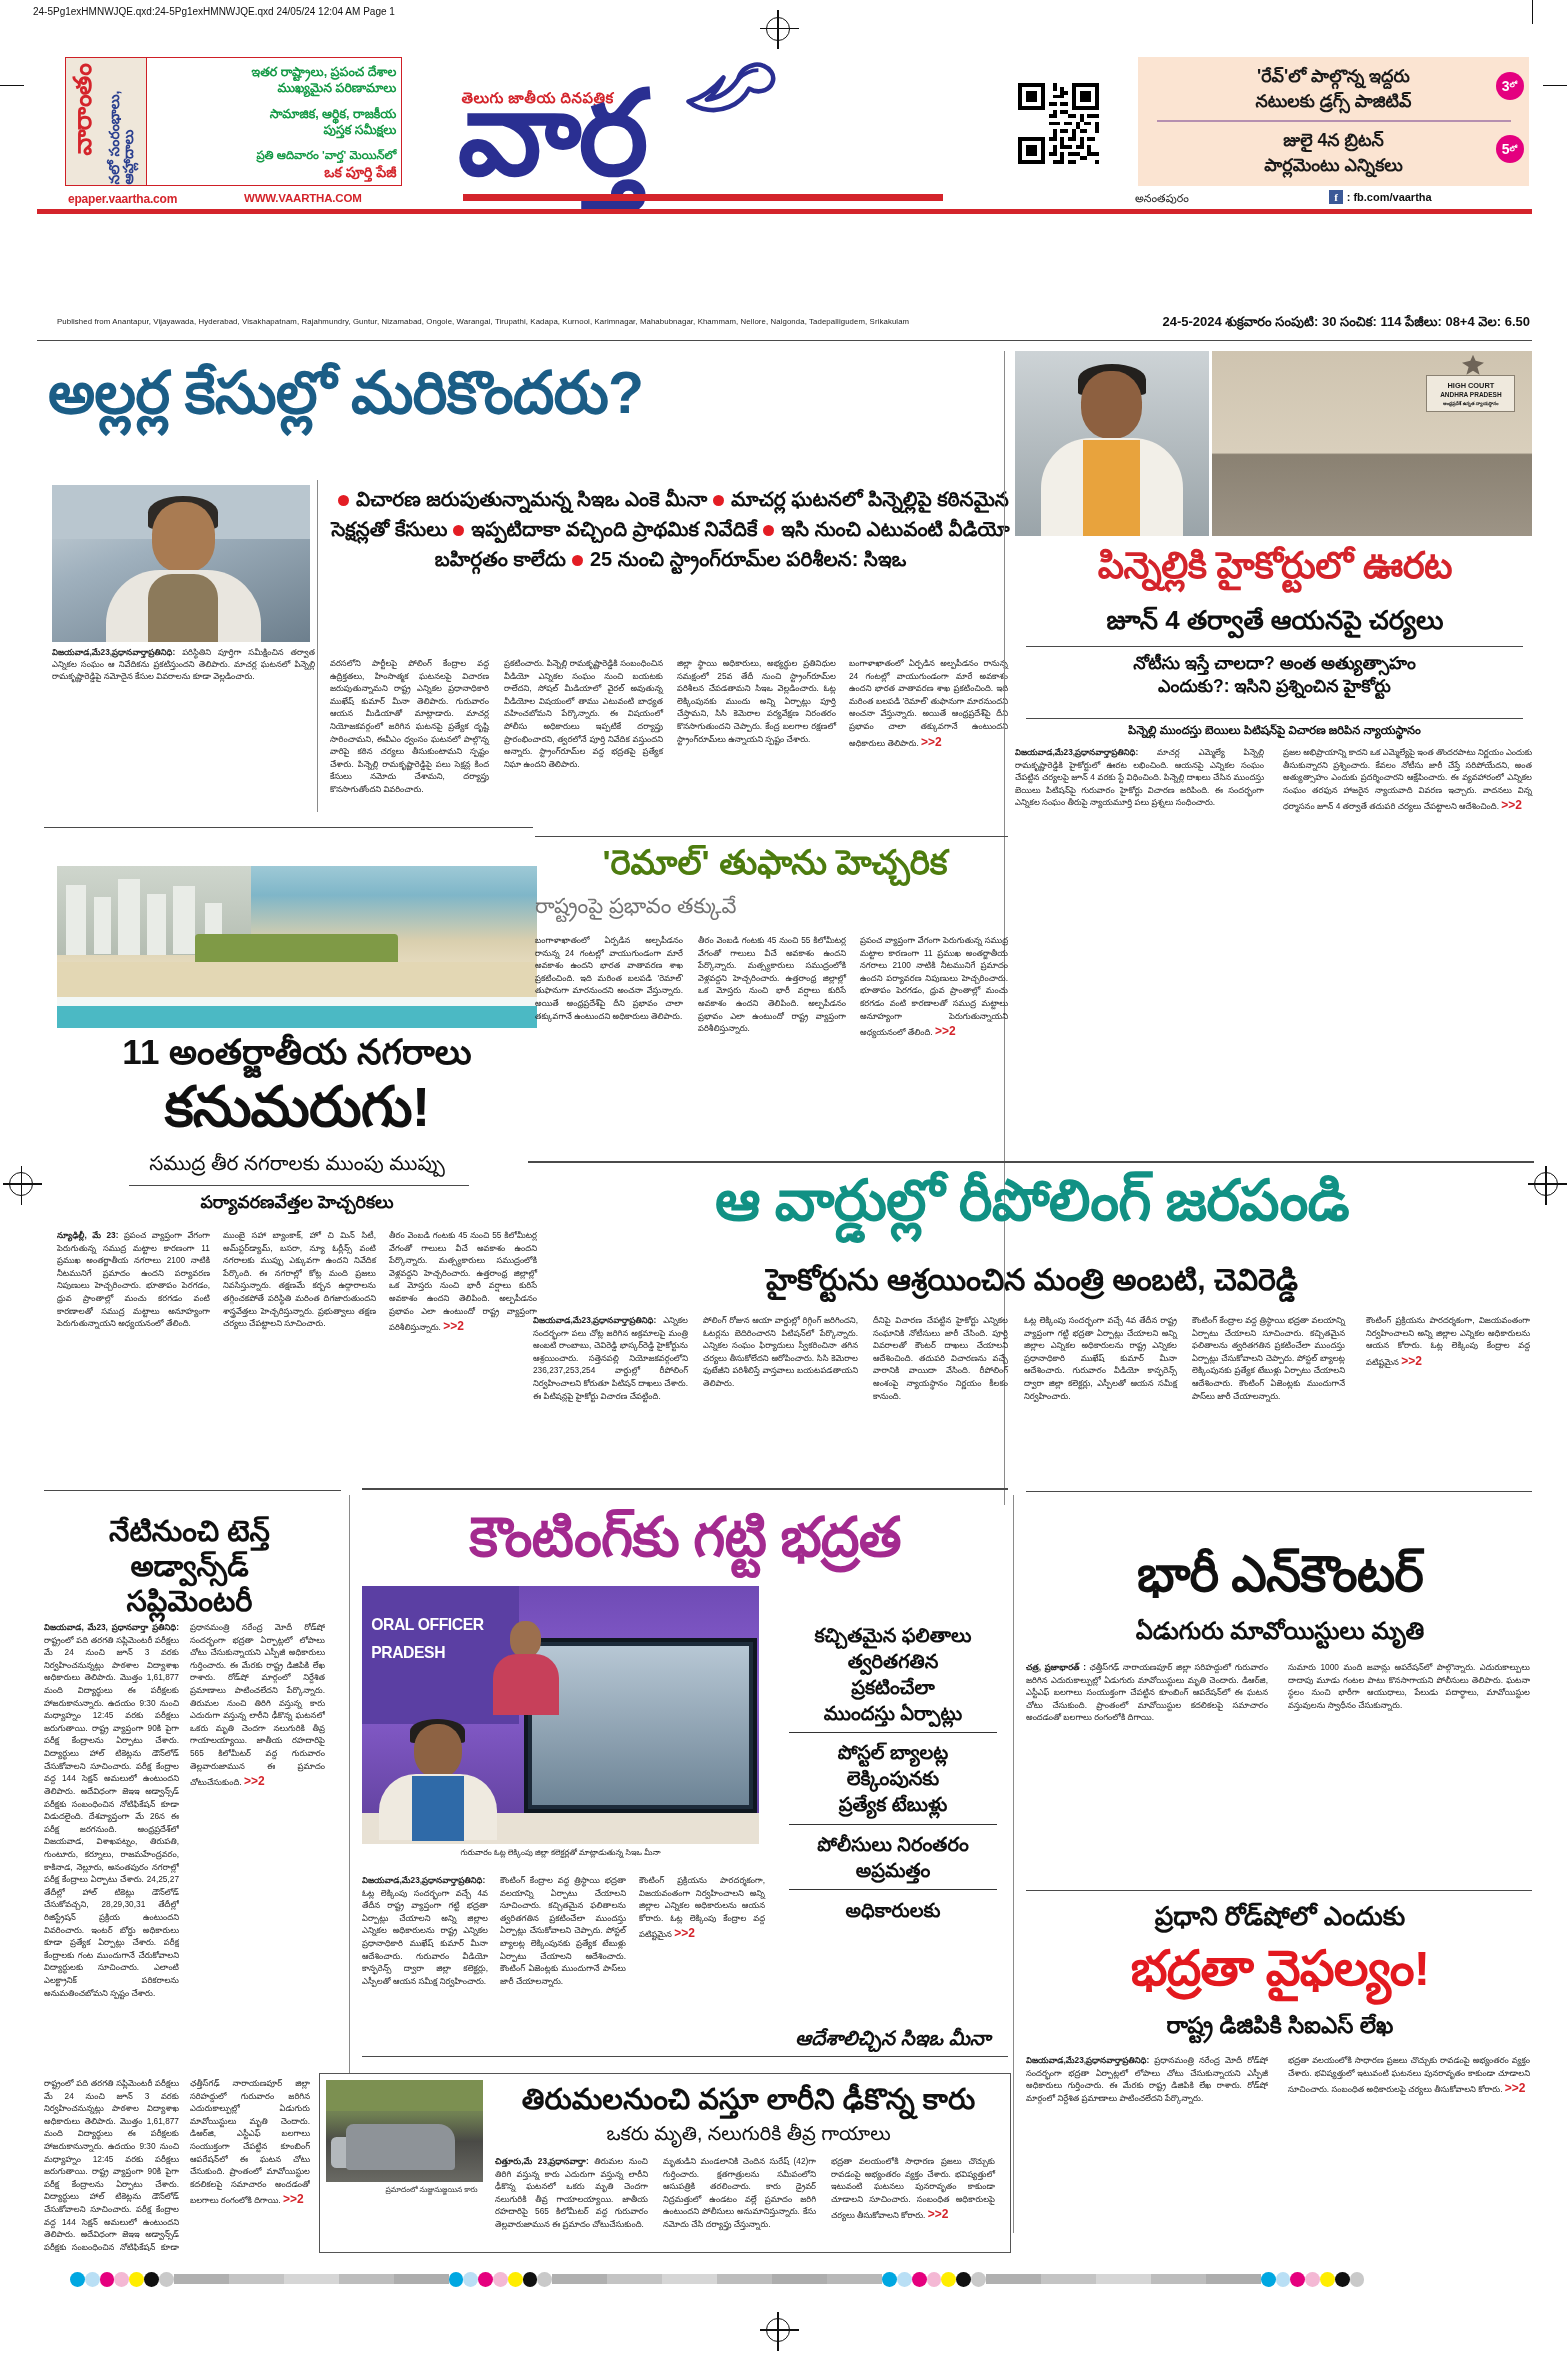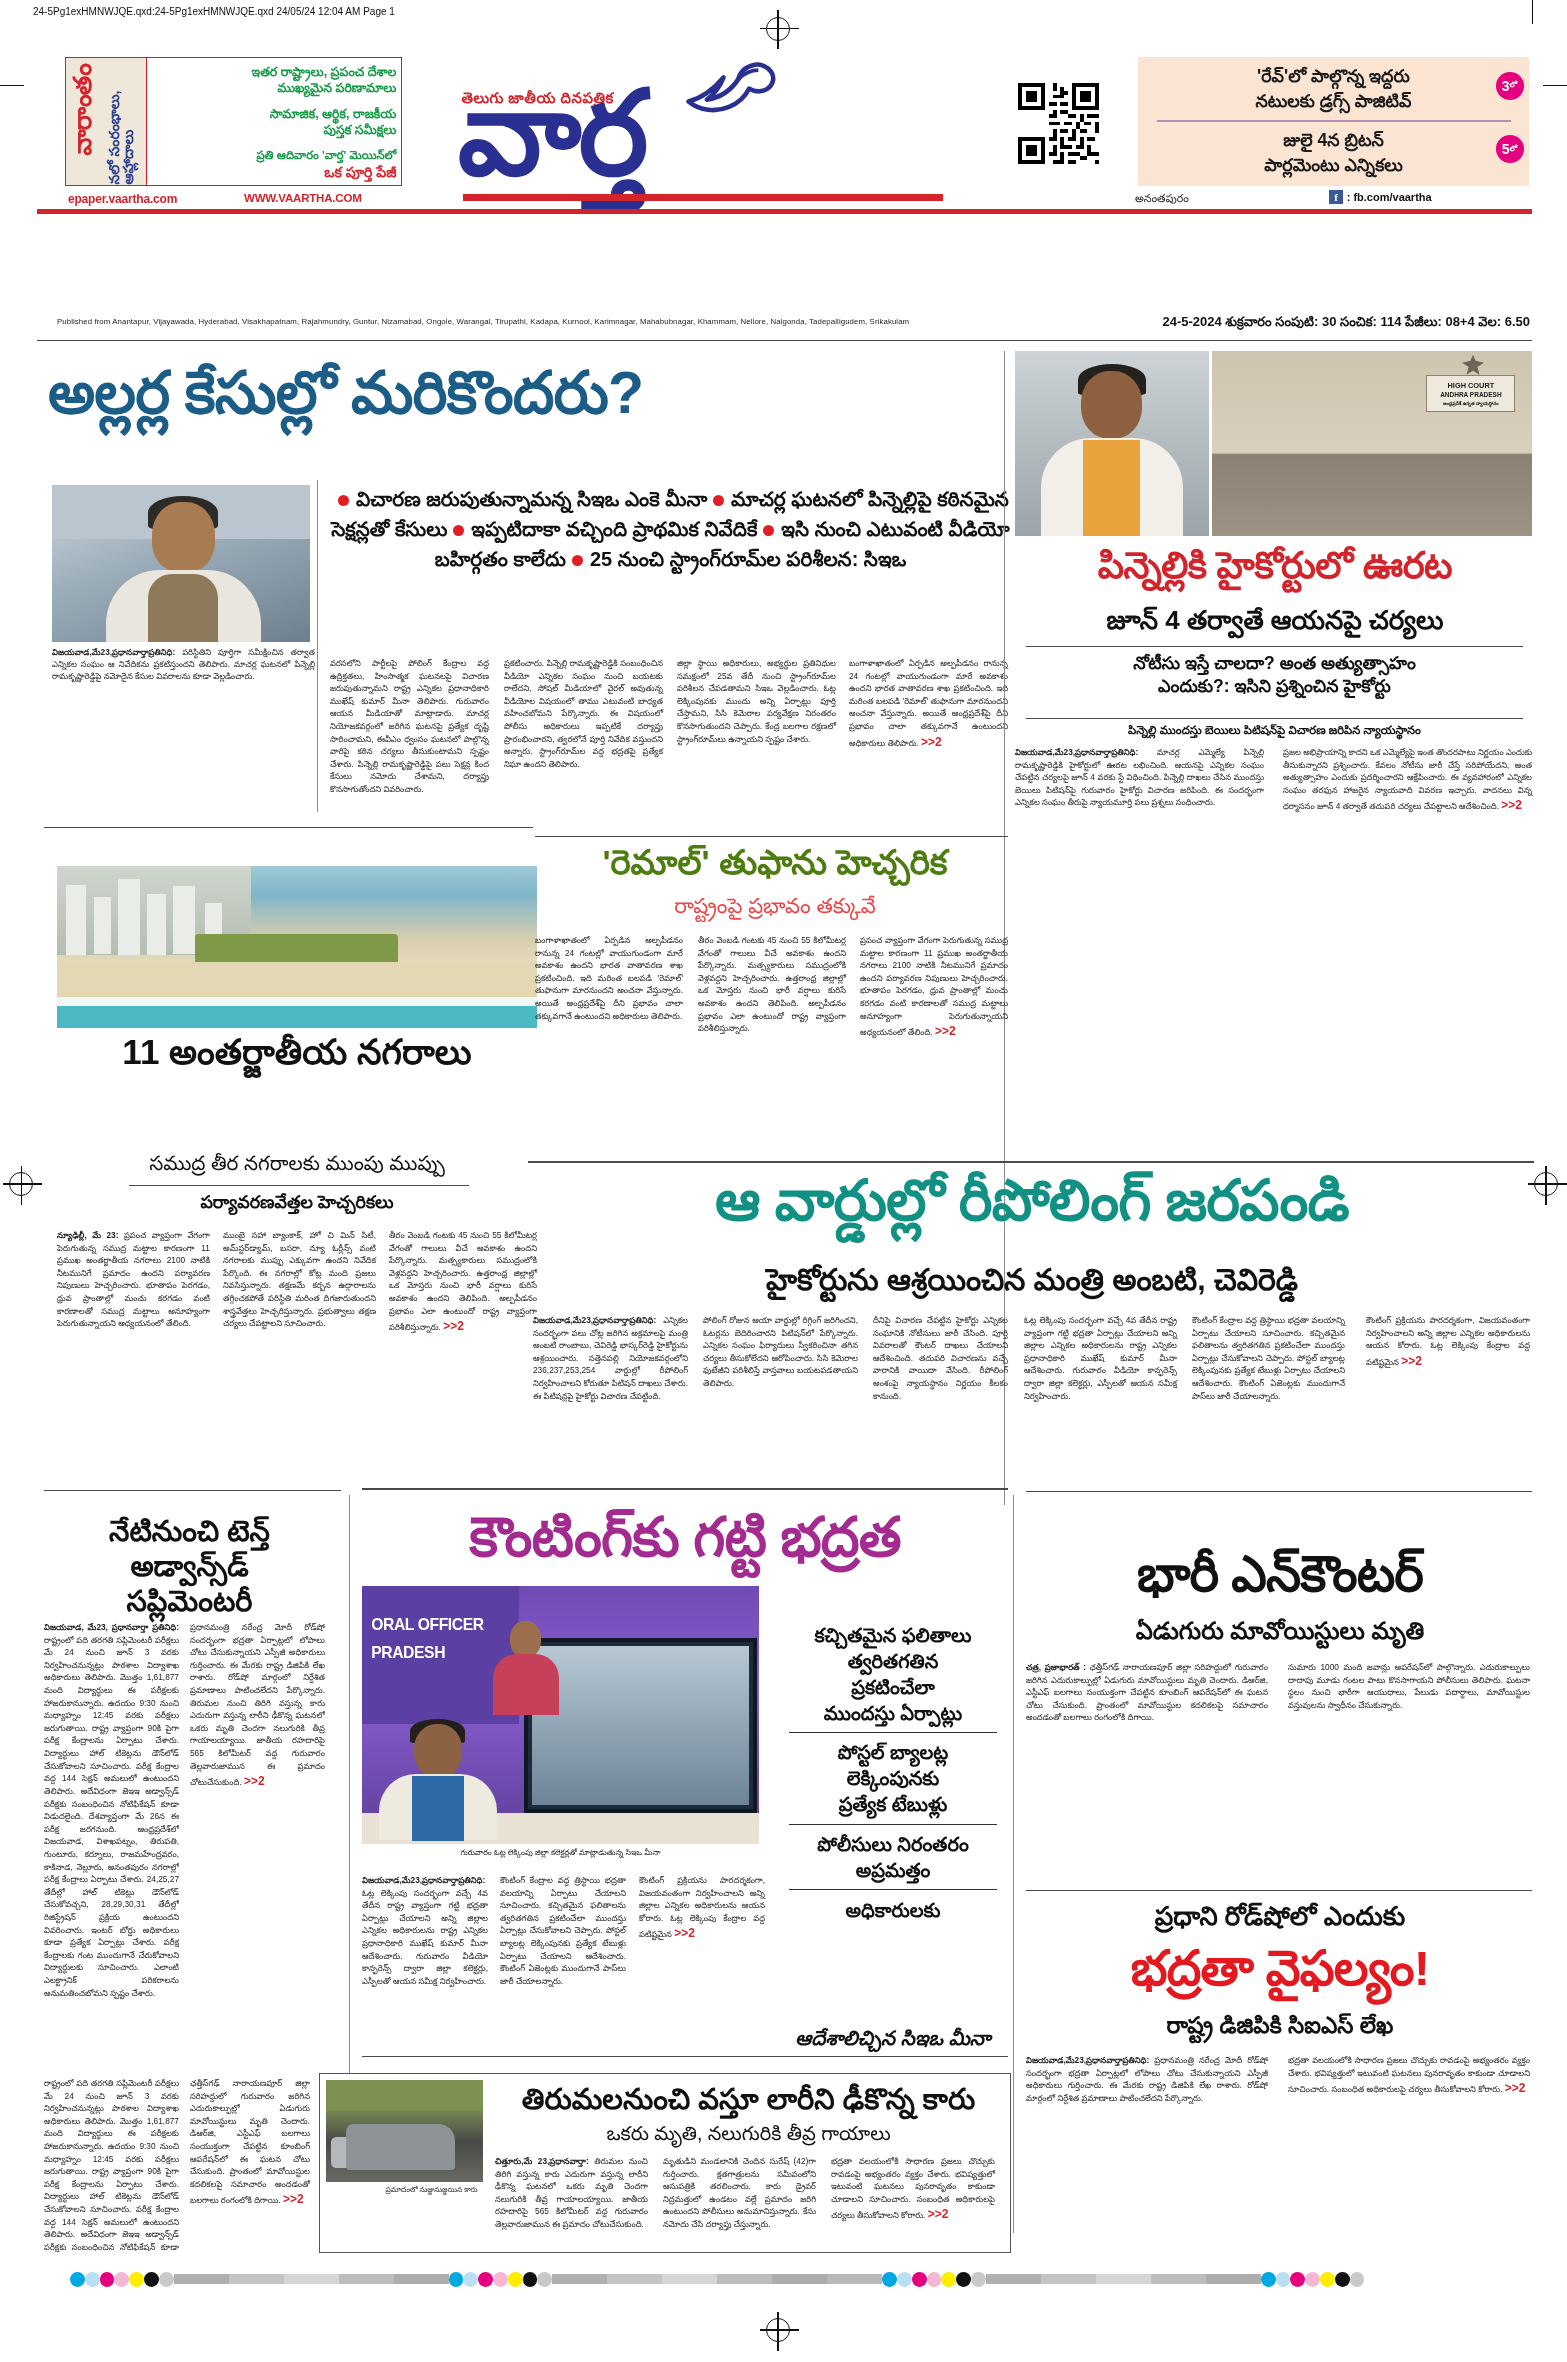--- a/index.html
+++ b/index.html
@@ -208,22 +208,22 @@
     position:absolute; left:1015px; top:724px; width:519px; text-align:center;
     font-size:11.5px; font-weight:bold; color:#111;
   }
 
   
   .remal-head {
     position:absolute; left:535px; top:844px; width:480px; text-align:center;
     font-size:34px; font-weight:bold; color:#4d7c0f; line-height:1.1;
   }
   .remal-sub {
-    position:absolute; left:535px; top:893px; width:480px; text-align:center;
-    font-size:21px; color:#ef4444; line-height:1.2;
+    position:absolute; left:535px; top:893px; width:480px; 
+    font-size:21px; color:#737373; line-height:1.2;
   }
 
   
   .beach {
     position:absolute; left:57px; top:866px; width:480px; height:162px; overflow:hidden;
     background:linear-gradient(180deg,#9ec9d6 0%, #7fb6c8 18%, #d9cfae 46%, #e7dcc0 62%, #76c8cd 78%, #3ea8bb 100%);
   }
   .beach .city { position:absolute; left:0; top:0; width:194px; height:89px;
     background:linear-gradient(180deg,#cfd6cd,#b4bdb2); }
   .beach .blk { position:absolute; background:#e9ece7; }
@@ -577,20 +577,21 @@
     <div class="blk" style="left:61px; top:13px; width:22px; height:76px;"></div>
     <div class="blk" style="left:90px; top:28px; width:18.5px; height:61px;"></div>
     <div class="blk" style="left:116px; top:20px; width:22px; height:68px;"></div>
     <div class="blk" style="left:148px; top:37px; width:16.6px; height:52px;"></div>
     <div class="green"></div>
     <div class="sand"></div>
     <div class="surf"></div>
     <div class="sea"></div>
   </div>
   <div class="cities-num">11 అంతర్జాతీయ నగరాలు</div>
+  <div class="cities-big">కనుమరుగు!</div>
   <div class="cities-sub">సముద్ర తీర నగరాలకు ముంపు ముప్పు</div>
   <div class="hl" style="left:129px; top:1185px; width:340px;"></div>
   <div class="cities-sub2">పర్యావరణవేత్తల హెచ్చరికలు</div>
 
   <div class="col" style="left:57px; top:1229px; width:153px;">
     <p><b class="dl">న్యూఢిల్లీ, మే 23:</b>
       <span>ప్రపంచ వ్యాప్తంగా వేగంగా పెరుగుతున్న సముద్ర మట్టాల కారణంగా 11 ప్రముఖ అంతర్జాతీయ నగరాలు 2100 నాటికి నీటమునిగే ప్రమాదం ఉందని పర్యావరణ నిపుణులు హెచ్చరించారు. భూతాపం పెరగడం, ధ్రువ ప్రాంతాల్లో మంచు కరగడం వంటి కారణాలతో సముద్ర మట్టాలు అనూహ్యంగా పెరుగుతున్నాయని అధ్యయనంలో తేలింది.</span></p>
   </div>
   <div class="col" style="left:223px; top:1229px; width:153px;">
     <p><span>ముంబై సహా బ్యాంకాక్, హో చి మిన్ సిటీ, అమ్‌స్టర్‌డ్యామ్, బసరా, న్యూ ఓర్లీన్స్ వంటి నగరాలకు ముప్పు ఎక్కువగా ఉందని నివేదిక పేర్కొంది. ఈ నగరాల్లో కోట్ల మంది ప్రజలు నివసిస్తున్నారు. తక్షణమే కర్బన ఉద్గారాలను తగ్గించకపోతే పరిస్థితి మరింత దిగజారుతుందని శాస్త్రవేత్తలు హెచ్చరిస్తున్నారు. ప్రభుత్వాలు తక్షణ చర్యలు చేపట్టాలని సూచించారు.</span></p>

